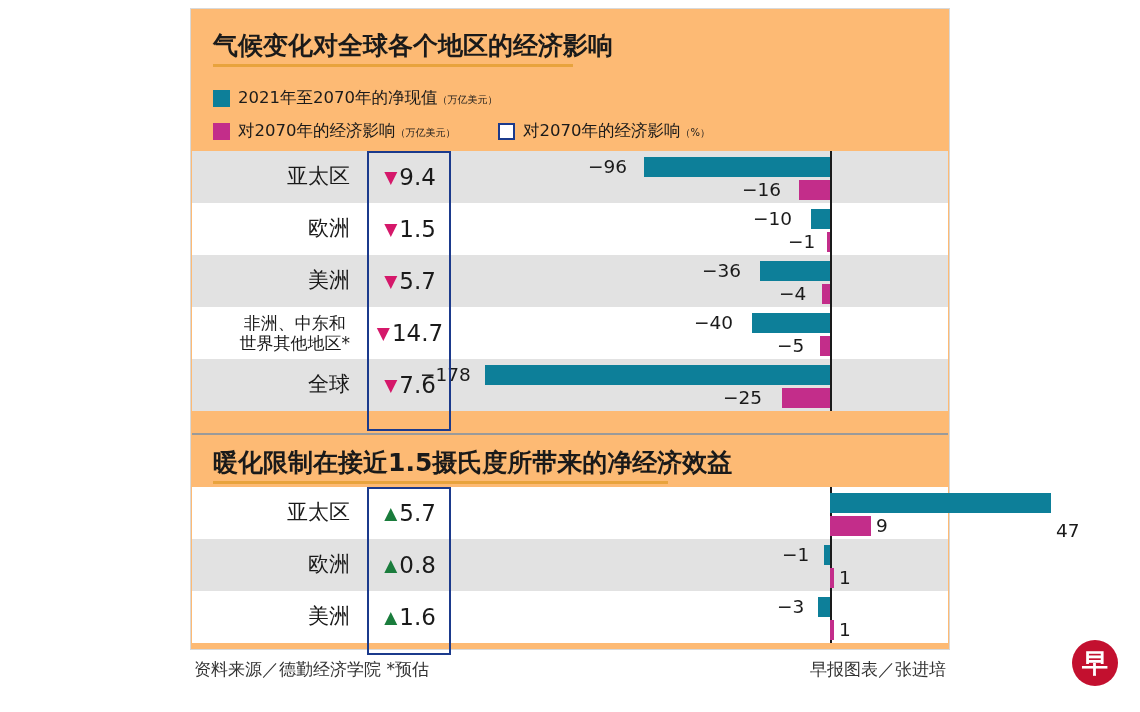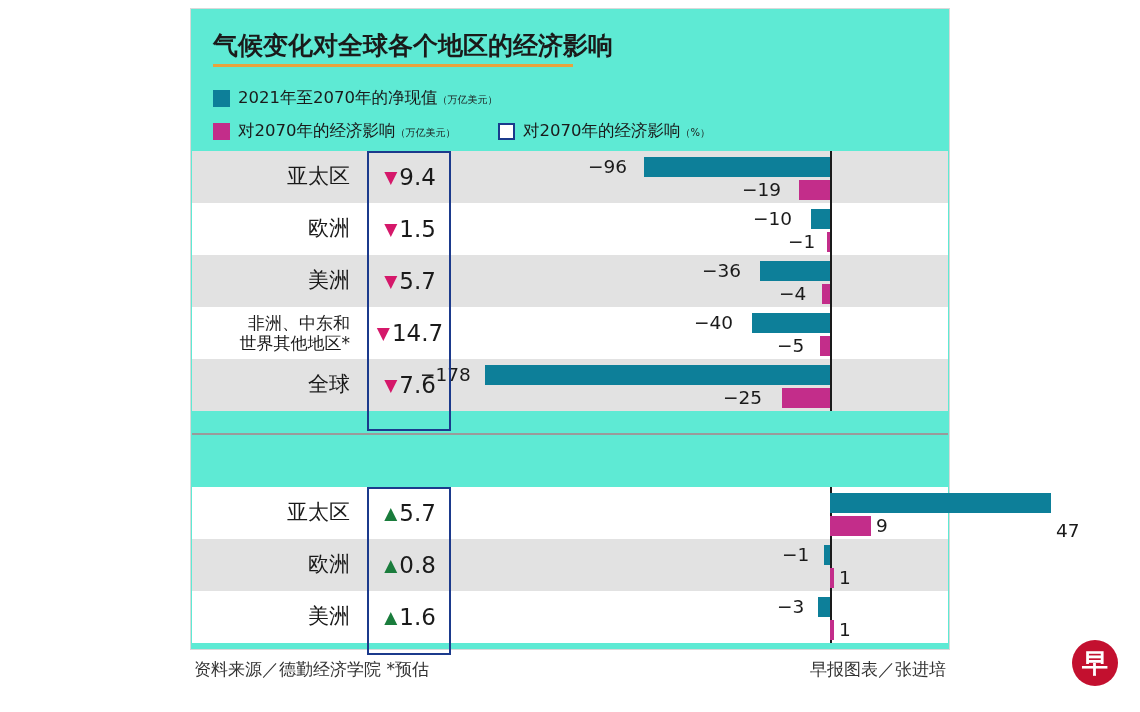--- a/index.html
+++ b/index.html
@@ -19,21 +19,21 @@
     height: 712px;
     background: #ffffff;
   }
   
   .card {
     position: absolute;
     left: 190px;
     top: 8px;
     width: 760px;
     height: 642px;
-    background: #5eead4;
+    background: #fdba74;
     border: 1px solid #d9d9d9;
     box-sizing: border-box;
   }
   
   .title {
     position: absolute;
     font-size: 25px;
     font-weight: bold;
     color: #1a1a1a;
     letter-spacing: 0px;
@@ -102,20 +102,21 @@
     justify-content: flex-end;
     padding-right: 10px;
     box-sizing: border-box;
     font-size: 21px;
     color: #1a1a1a;
     text-align: right;
     line-height: 1.2;
   }
   .row-label.small {
     font-size: 17px;
+    text-align: center;
   }
 
   
   .pct-col {
     position: absolute;
     left: 178px;
     top: 0;
     width: 80px;
     height: 100%;
     display: flex;
@@ -248,21 +249,21 @@
         <div class="row-label">亚太区</div>
         <div class="pct-col">
           <span class="tri down">▼</span>
             <span>9.4</span>
         </div>
         <div class="plot">
           <div class="zero-line" style="left:370px;"></div>
           <div class="bar teal" style="left:184px; width:186px;"></div>
           <div class="bar-val teal-v" style="left:128px;">−96</div>
           <div class="bar magenta" style="left:339px; width:31px;"></div>
-          <div class="bar-val magenta-v" style="left:282px;">−19</div>
+          <div class="bar-val magenta-v" style="left:282px;">−16</div>
         </div>
       </div>
 
       <div class="row">
         <div class="row-label">欧洲</div>
         <div class="pct-col">
           <span class="tri down">▼</span>
             <span>1.5</span>
         </div>
         <div class="plot">
@@ -316,20 +317,24 @@
           <div class="bar-val teal-v" style="left:-40px;">−178</div>
           <div class="bar magenta" style="left:322px; width:48px;"></div>
           <div class="bar-val magenta-v" style="left:263px;">−25</div>
         </div>
       </div>
     </div>
 
     <div class="pct-box" id="pctbox1"></div>
     <div class="panel-divider"></div>
 
+    <div class="title" id="title2">
+      <span>暖化限制在接近1.5摄氏度所带来的净经济效益</span>
+      <span class="rule"></span>
+    </div>
 
     <div class="rows" id="rows2">
 
       <div class="row">
         <div class="row-label">亚太区</div>
         <div class="pct-col">
           <span class="tri up">▲</span>
             <span>5.7</span>
         </div>
         <div class="plot">

